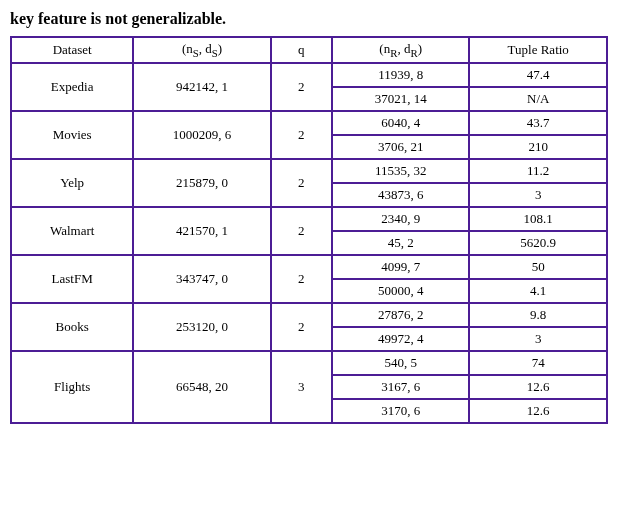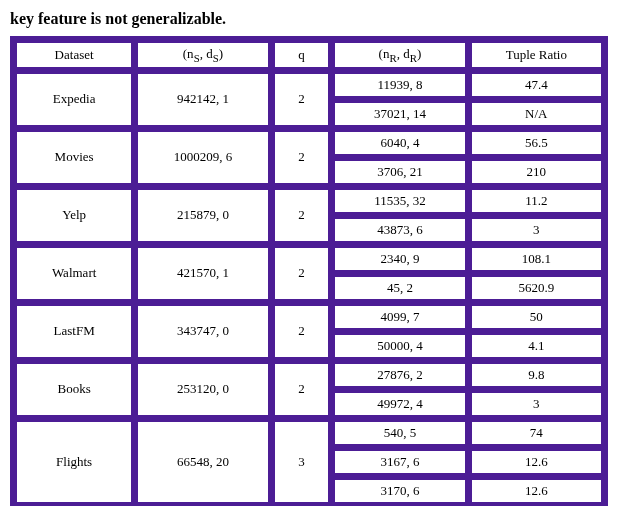--- a/index.html
+++ b/index.html
@@ -13,21 +13,21 @@
       font-weight: bold;
       font-size: 16px;
       margin-bottom: 8px;
     }
     table {
       border-collapse: collapse;
       width: 100%;
       table-layout: fixed;
     }
     th, td {
-      border: 7px solid #4c1d95;
+      border: 2px solid #4c1d95;
       text-align: center;
       padding: 3px 6px;
       vertical-align: middle;
       font-family: Liberation Serif, serif;
     }
     th {
       font-weight: normal;
     }
     .col-dataset { width: 16%; }
     .col-ns-ds  { width: 18%; }
@@ -62,21 +62,21 @@
       </tr>
       <tr>
         <td>37021, 14</td>
         <td>N/A</td>
       </tr>
       <tr>
         <td rowspan="2">Movies</td>
         <td rowspan="2">1000209, 6</td>
         <td rowspan="2">2</td>
         <td>6040, 4</td>
-        <td>56.5</td>
+        <td>43.7</td>
       </tr>
       <tr>
         <td>3706, 21</td>
         <td>210</td>
       </tr>
       <tr>
         <td rowspan="2">Yelp</td>
         <td rowspan="2">215879, 0</td>
         <td rowspan="2">2</td>
         <td>11535, 32</td>

